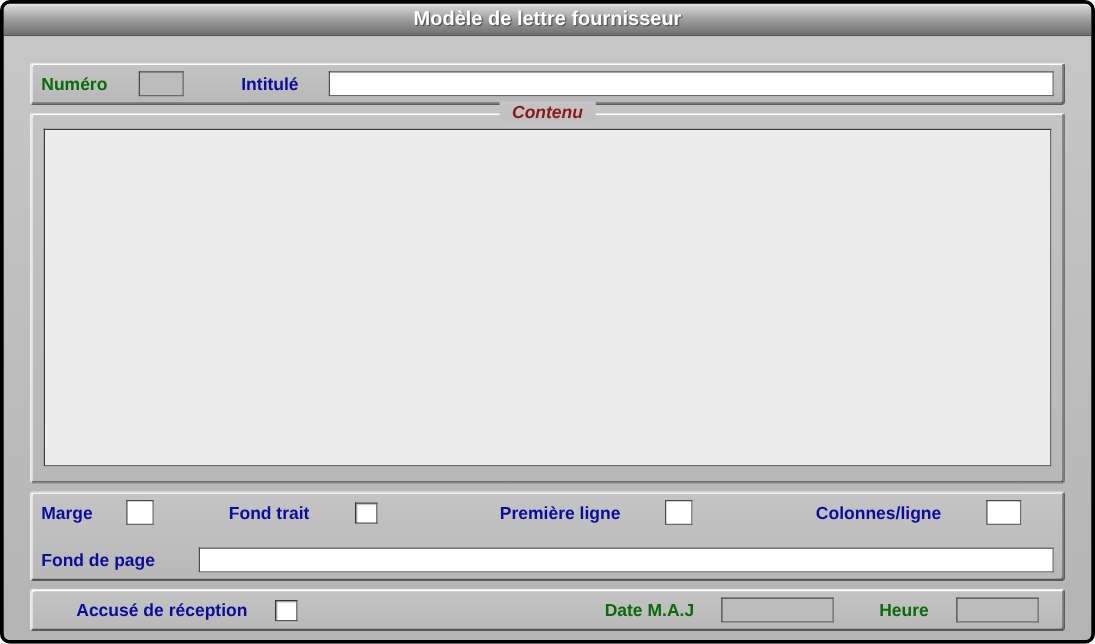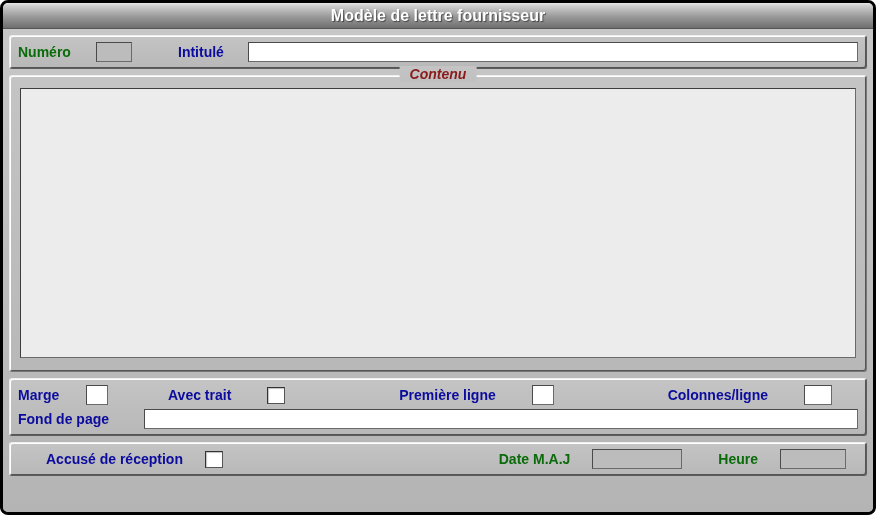--- a/index.html
+++ b/index.html
@@ -25,21 +25,21 @@
     background: linear-gradient(to bottom, #e8e8e8 0%, #d0d0d0 10%, #999999 55%, #6f6f6f 100%);
     border-bottom: 1px solid #555;
     text-align: center;
     line-height: 26px;
     color: #fff;
     font-weight: bold;
     font-size: 16px;
     text-shadow: 1px 1px 1px rgba(0,0,0,0.5);
   }
   .body {
-    padding: 6px;
+    padding: 21px;
     background: linear-gradient(to bottom, #c7c7c7 0%, #b4b4b4 100%);
     height: calc(100% - 26px);
   }
   .panel {
     border: 1px solid #5c5c5c;
     border-left-color: #eee;
     border-top-color: #eee;
     box-shadow: inset -1px -1px 0 #555, inset 1px 1px 0 #fff;
     background: linear-gradient(to bottom, #c4c4c4, #b8b8b8);
     padding: 6px 8px;
@@ -141,25 +141,25 @@
         <input type="text" class="field" style="flex: 1 1 0%;" value="">
       </div>
     </div>
 
     <div class="fieldset">
       <div class="legend label-red">Contenu</div>
       <textarea class="textarea" style=""></textarea>
     </div>
 
     <div class="panel">
-      <div class="row" style="margin-bottom:4px;gap:16px;">
+      <div class="row" style="margin-bottom:18px;gap:16px;">
         <span class="label-blue" style="width:52px;">Marge</span>
         <input type="text" class="field" style="width: 22px;" value="">
         <span style="width:28px;"></span>
-        <span class="label-blue">Avec trait</span>
+        <span class="label-blue">Fond trait</span>
         <span style="width:4px;"></span>
         <span class="checkbox"></span>
         <span class="spacer"></span>
         <span class="label-blue">Première ligne</span>
         <span style="width:4px;"></span>
         <input type="text" class="field" style="width: 22px;" value="">
         <span class="spacer"></span>
         <span class="label-blue">Colonnes/ligne</span>
         <span style="width:4px;"></span>
         <input type="text" class="field" style="width: 28px;" value="">

